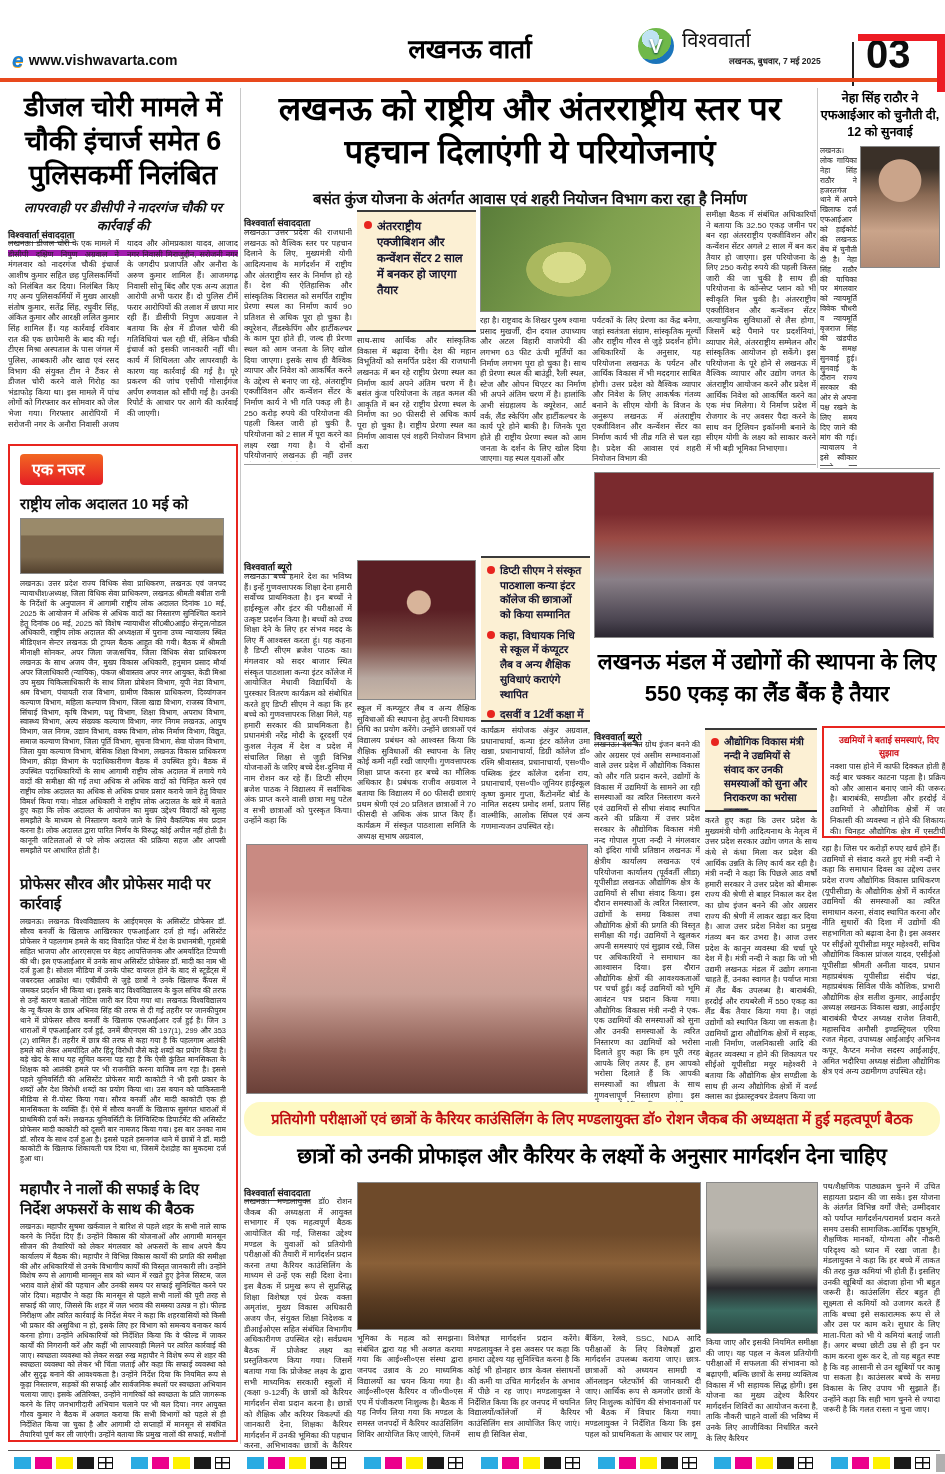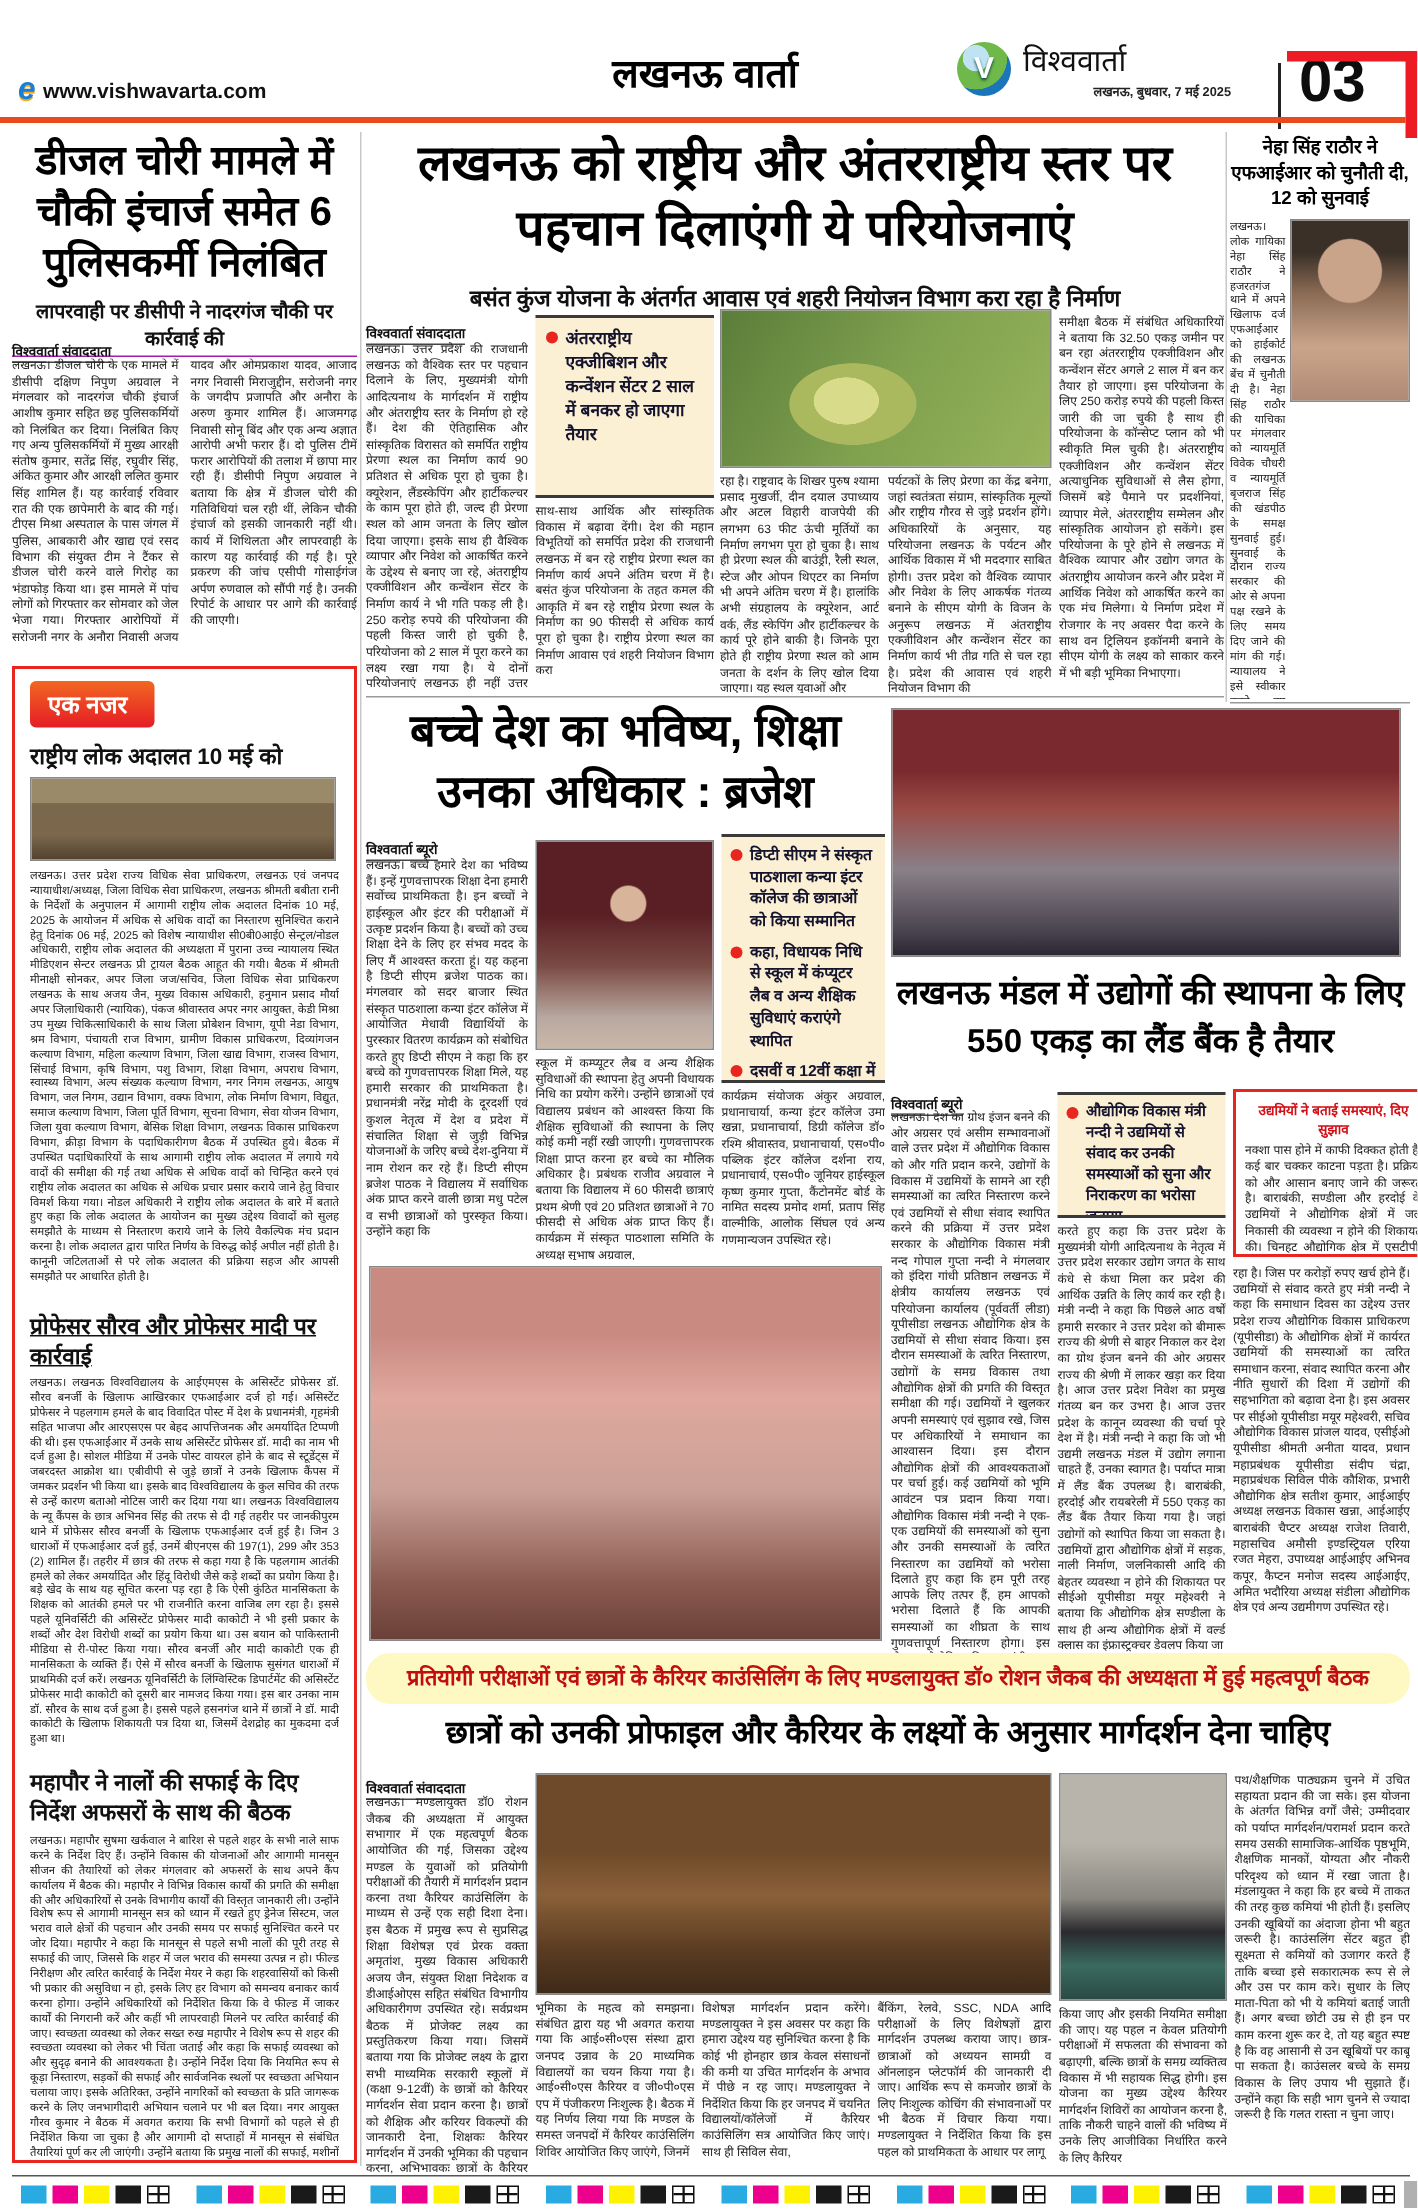--- a/index.html
+++ b/index.html
@@ -56,32 +56,32 @@
     <div class="abs" style="left:866px;top:32px;font-size:40px;font-weight:bold;color:#0d0d0d;">03</div>
     <div class="abs" style="left:858px;top:34px;width:87px;height:7px;background:#ed1c24;"></div>
     <div class="abs" style="left:937px;top:34px;width:8px;height:58px;background:#ed1c24;"></div>
     <div class="abs" style="left:0;top:78px;width:937px;height:4px;background:#e8491d;"></div>
   </div>
 
   <div class="abs vrule" style="left:240px;top:88px;height:1356px;"></div>
   <div class="abs vrule" style="left:817px;top:88px;height:380px;"></div>
 
   <div class="abs hl" style="left:8px;top:90px;width:230px;font-size:27px;line-height:1.26;">डीजल चोरी मामले में चौकी इंचार्ज समेत 6 पुलिसकर्मी निलंबित</div>
-  <div class="abs sub" style="left:8px;top:198px;width:230px;font-size:13px;border-bottom:1px solid #a21caf;padding-bottom:3px;">लापरवाही पर डीसीपी ने नादरगंज चौकी पर कार्रवाई की</div>
+  <div class="abs sub" style="left:8px;top:198px;width:230px;font-size:13px;border-bottom:6px solid #a21caf;padding-bottom:16px;font-style:italic;">लापरवाही पर डीसीपी ने नादरगंज चौकी पर कार्रवाई की</div>
   <div class="abs" style="left:8px;top:224px;">
     <span class="byline">विश्ववार्ता संवाददाता</span>
   </div>
   <div class="abs bt cols2" style="left:8px;top:239px;width:230px;height:198px;">लखनऊ। डीजल चोरी के एक मामले में डीसीपी दक्षिण निपुण अग्रवाल ने मंगलवार को नादरगंज चौकी इंचार्ज आशीष कुमार सहित छह पुलिसकर्मियों को निलंबित कर दिया। निलंबित किए गए अन्य पुलिसकर्मियों में मुख्य आरक्षी संतोष कुमार, सतेंद्र सिंह, रघुवीर सिंह, अंकित कुमार और आरक्षी ललित कुमार सिंह शामिल हैं। यह कार्रवाई रविवार रात की एक छापेमारी के बाद की गई। टीएस मिश्रा अस्पताल के पास जंगल में पुलिस, आबकारी और खाद्य एवं रसद विभाग की संयुक्त टीम ने टैंकर से डीजल चोरी करने वाले गिरोह का भंडाफोड़ किया था। इस मामले में पांच लोगों को गिरफ्तार कर सोमवार को जेल भेजा गया। गिरफ्तार आरोपियों में सरोजनी नगर के अनौरा निवासी अजय यादव और ओमप्रकाश यादव, आजाद नगर निवासी मिराजुद्दीन, सरोजनी नगर के जगदीप प्रजापति और अनौरा के अरुण कुमार शामिल हैं। आजमगढ़ निवासी सोनू बिंद और एक अन्य अज्ञात आरोपी अभी फरार हैं। दो पुलिस टीमें फरार आरोपियों की तलाश में छापा मार रही हैं। डीसीपी निपुण अग्रवाल ने बताया कि क्षेत्र में डीजल चोरी की गतिविधियां चल रही थीं, लेकिन चौकी इंचार्ज को इसकी जानकारी नहीं थी। कार्य में शिथिलता और लापरवाही के कारण यह कार्रवाई की गई है। पूरे प्रकरण की जांच एसीपी गोसाईगंज अर्पण रुणवाल को सौंपी गई है। उनकी रिपोर्ट के आधार पर आगे की कार्रवाई की जाएगी।</div>
 
   <div class="abs ekbox" style="left:8px;top:444px;width:230px;height:998px;">
     <div class="ektab" style="margin-top:2px;">एक नजर</div>
     <div class="ehl" style="font-size:15px;margin-top:8px;">राष्ट्रीय लोक अदालत 10 मई को</div>
     <div class="photo" style="width:204px;height:56px;margin:5px 0;background:linear-gradient(180deg,#9a8a6a 0 30%,#7a674c 31% 70%,#54422f);"></div>
     <div class="bt2" style="height:288px;">लखनऊ। उत्तर प्रदेश राज्य विधिक सेवा प्राधिकरण, लखनऊ एवं जनपद न्यायाधीश/अध्यक्ष, जिला विधिक सेवा प्राधिकरण, लखनऊ श्रीमती बबीता रानी के निर्देशों के अनुपालन में आगामी राष्ट्रीय लोक अदालत दिनांक 10 मई, 2025 के आयोजन में अधिक से अधिक वादों का निस्तारण सुनिश्चित कराने हेतु दिनांक 06 मई, 2025 को विशेष न्यायाधीश सी0बी0आई0 सेन्ट्रल/नोडल अधिकारी, राष्ट्रीय लोक अदालत की अध्यक्षता में पुराना उच्च न्यायालय स्थित मीडिएशन सेन्टर लखनऊ प्री ट्रायल बैठक आहूत की गयी। बैठक में श्रीमती मीनाक्षी सोनकर, अपर जिला जज/सचिव, जिला विधिक सेवा प्राधिकरण लखनऊ के साथ अजय जैन, मुख्य विकास अधिकारी, हनुमान प्रसाद मौर्या अपर जिलाधिकारी (न्यायिक), पंकज श्रीवास्तव अपर नगर आयुक्त, केडी मिश्रा उप मुख्य चिकित्साधिकारी के साथ जिला प्रोबेशन विभाग, यूपी नेडा विभाग, श्रम विभाग, पंचायती राज विभाग, ग्रामीण विकास प्राधिकरण, दिव्यांगजन कल्याण विभाग, महिला कल्याण विभाग, जिला खाद्य विभाग, राजस्व विभाग, सिंचाई विभाग, कृषि विभाग, पशु विभाग, शिक्षा विभाग, अपराध विभाग, स्वास्थ्य विभाग, अल्प संख्यक कल्याण विभाग, नगर निगम लखनऊ, आयुष विभाग, जल निगम, उद्यान विभाग, वक्फ विभाग, लोक निर्माण विभाग, विद्युत, समाज कल्याण विभाग, जिला पूर्ति विभाग, सूचना विभाग, सेवा योजन विभाग, जिला युवा कल्याण विभाग, बेसिक शिक्षा विभाग, लखनऊ विकास प्राधिकरण विभाग, क्रीड़ा विभाग के पदाधिकारीगण बैठक में उपस्थित हुये। बैठक में उपस्थित पदाधिकारियों के साथ आगामी राष्ट्रीय लोक अदालत में लगाये गये वादों की समीक्षा की गई तथा अधिक से अधिक वादों को चिन्हित करने एवं राष्ट्रीय लोक अदालत का अधिक से अधिक प्रचार प्रसार कराये जाने हेतु विचार विमर्श किया गया। नोडल अधिकारी ने राष्ट्रीय लोक अदालत के बारे में बताते हुए कहा कि लोक अदालत के आयोजन का मुख्य उद्देश्य विवादों को सुलह समझौते के माध्यम से निस्तारण कराये जाने के लिये वैकल्पिक मंच प्रदान करना है। लोक अदालत द्वारा पारित निर्णय के विरुद्ध कोई अपील नहीं होती है। कानूनी जटिलताओं से परे लोक अदालत की प्रक्रिया सहज और आपसी समझौते पर आधारित होती है।</div>
-    <div class="ehl" style="font-size:15px;margin-top:6px;text-decoration:underline;">प्रोफेसर सौरव और प्रोफेसर मादी पर कार्रवाई</div>
+    <div class="ehl" style="font-size:15px;margin-top:6px;">प्रोफेसर सौरव और प्रोफेसर मादी पर कार्रवाई</div>
     <div class="bt2" style="height:256px;margin-top:4px;">लखनऊ। लखनऊ विश्वविद्यालय के आईएमएस के असिस्टेंट प्रोफेसर डॉ. सौरव बनर्जी के खिलाफ आखिरकार एफआईआर दर्ज हो गई। असिस्टेंट प्रोफेसर ने पहलगाम हमले के बाद विवादित पोस्ट में देश के प्रधानमंत्री, गृहमंत्री सहित भाजपा और आरएसएस पर बेहद आपत्तिजनक और अमर्यादित टिप्पणी की थी। इस एफआईआर में उनके साथ असिस्टेंट प्रोफेसर डॉ. मादी का नाम भी दर्ज हुआ है। सोशल मीडिया में उनके पोस्ट वायरल होने के बाद से स्टूडेंट्स में जबरदस्त आक्रोश था। एबीवीपी से जुड़े छात्रों ने उनके खिलाफ कैंपस में जमकर प्रदर्शन भी किया था। इसके बाद विश्वविद्यालय के कुल सचिव की तरफ से उन्हें कारण बताओ नोटिस जारी कर दिया गया था। लखनऊ विश्वविद्यालय के न्यू कैंपस के छात्र अभिनव सिंह की तरफ से दी गई तहरीर पर जानकीपुरम थाने में प्रोफेसर सौरव बनर्जी के खिलाफ एफआईआर दर्ज हुई है। जिन 3 धाराओं में एफआईआर दर्ज हुई, उनमें बीएनएस की 197(1), 299 और 353 (2) शामिल हैं। तहरीर में छात्र की तरफ से कहा गया है कि पहलगाम आतंकी हमले को लेकर अमर्यादित और हिंदू विरोधी जैसे कड़े शब्दों का प्रयोग किया है। बड़े खेद के साथ यह सूचित करना पड़ रहा है कि ऐसी कुंठित मानसिकता के शिक्षक को आतंकी हमले पर भी राजनीति करना वाजिब लग रहा है। इससे पहले यूनिवर्सिटी की असिस्टेंट प्रोफेसर मादी काकोटी ने भी इसी प्रकार के शब्दों और देश विरोधी शब्दों का प्रयोग किया था। उस बयान को पाकिस्तानी मीडिया से री-पोस्ट किया गया। सौरव बनर्जी और मादी काकोटी एक ही मानसिकता के व्यक्ति हैं। ऐसे में सौरव बनर्जी के खिलाफ सुसंगत धाराओं में प्राथमिकी दर्ज करें। लखनऊ यूनिवर्सिटी के लिंग्विस्टिक डिपार्टमेंट की असिस्टेंट प्रोफेसर मादी काकोटी को दूसरी बार नामजद किया गया। इस बार उनका नाम डॉ. सौरव के साथ दर्ज हुआ है। इससे पहले हसनगंज थाने में छात्रों ने डॉ. मादी काकोटी के खिलाफ शिकायती पत्र दिया था, जिसमें देशद्रोह का मुकदमा दर्ज हुआ था।</div>
     <div class="ehl" style="font-size:15px;margin-top:6px;line-height:1.3;">महापौर ने नालों की सफाई के दिए निर्देश अफसरों के साथ की बैठक</div>
     <div class="bt2" style="height:248px;margin-top:4px;">लखनऊ। महापौर सुषमा खर्कवाल ने बारिश से पहले शहर के सभी नाले साफ करने के निर्देश दिए हैं। उन्होंने विकास की योजनाओं और आगामी मानसून सीजन की तैयारियों को लेकर मंगलवार को अफसरों के साथ अपने कैंप कार्यालय में बैठक की। महापौर ने विभिन्न विकास कार्यों की प्रगति की समीक्षा की और अधिकारियों से उनके विभागीय कार्यों की विस्तृत जानकारी ली। उन्होंने विशेष रूप से आगामी मानसून सत्र को ध्यान में रखते हुए ड्रेनेज सिस्टम, जल भराव वाले क्षेत्रों की पहचान और उनकी समय पर सफाई सुनिश्चित करने पर जोर दिया। महापौर ने कहा कि मानसून से पहले सभी नालों की पूरी तरह से सफाई की जाए, जिससे कि शहर में जल भराव की समस्या उत्पन्न न हो। फील्ड निरीक्षण और त्वरित कार्रवाई के निर्देश मेयर ने कहा कि शहरवासियों को किसी भी प्रकार की असुविधा न हो, इसके लिए हर विभाग को समन्वय बनाकर कार्य करना होगा। उन्होंने अधिकारियों को निर्देशित किया कि वे फील्ड में जाकर कार्यों की निगरानी करें और कहीं भी लापरवाही मिलने पर त्वरित कार्रवाई की जाए। स्वच्छता व्यवस्था को लेकर सख्त रुख महापौर ने विशेष रूप से शहर की स्वच्छता व्यवस्था को लेकर भी चिंता जताई और कहा कि सफाई व्यवस्था को और सुदृढ़ बनाने की आवश्यकता है। उन्होंने निर्देश दिया कि नियमित रूप से कूड़ा निस्तारण, सड़कों की सफाई और सार्वजनिक स्थलों पर स्वच्छता अभियान चलाया जाए। इसके अतिरिक्त, उन्होंने नागरिकों को स्वच्छता के प्रति जागरूक करने के लिए जनभागीदारी अभियान चलाने पर भी बल दिया। नगर आयुक्त गौरव कुमार ने बैठक में अवगत कराया कि सभी विभागों को पहले से ही निर्देशित किया जा चुका है और आगामी दो सप्ताहों में मानसून से संबंधित तैयारियां पूर्ण कर ली जाएंगी। उन्होंने बताया कि प्रमुख नालों की सफाई, मशीनों की मरम्मत, कर्मचारियों की तैनाती जैसी सभी आवश्यक कार्य योजनाएं अंतिम चरण में हैं।</div>
   </div>
 
   <div class="abs hl" style="left:244px;top:88px;width:572px;font-size:33px;line-height:1.3;height:94px;overflow:hidden;">लखनऊ को राष्ट्रीय और अंतरराष्ट्रीय स्तर पर पहचान दिलाएंगी ये परियोजनाएं</div>
   <div class="abs sub" style="left:244px;top:188px;width:572px;font-size:15px;">बसंत कुंज योजना के अंतर्गत आवास एवं शहरी नियोजन विभाग करा रहा है निर्माण</div>
 
   <div class="abs" style="left:244px;top:212px;">
     <span class="byline">विश्ववार्ता संवाददाता</span>
@@ -102,21 +102,20 @@
   <div class="abs bt" style="left:706px;top:210px;width:110px;height:252px;">समीक्षा बैठक में संबंधित अधिकारियों ने बताया कि 32.50 एकड़ जमीन पर बन रहा अंतरराष्ट्रीय एक्जीविशन और कन्वेंशन सेंटर अगले 2 साल में बन कर तैयार हो जाएगा। इस परियोजना के लिए 250 करोड़ रुपये की पहली किस्त जारी की जा चुकी है साथ ही परियोजना के कॉन्सेप्ट प्लान को भी स्वीकृति मिल चुकी है। अंतरराष्ट्रीय एक्जीविशन और कन्वेंशन सेंटर अत्याधुनिक सुविधाओं से लैस होगा, जिसमें बड़े पैमाने पर प्रदर्शनियां, व्यापार मेले, अंतरराष्ट्रीय सम्मेलन और सांस्कृतिक आयोजन हो सकेंगे। इस परियोजना के पूरे होने से लखनऊ में वैश्विक व्यापार और उद्योग जगत के अंतराष्ट्रीय आयोजन करने और प्रदेश में आर्थिक निवेश को आकर्षित करने का एक मंच मिलेगा। ये निर्माण प्रदेश में रोजगार के नए अवसर पैदा करने के साथ वन ट्रिलियन इकॉनमी बनाने के सीएम योगी के लक्ष्य को साकार करने में भी बड़ी भूमिका निभाएगा।</div>
   <div class="abs hrule" style="left:244px;top:464px;width:572px;"></div>
 
   <div class="abs hl" style="left:820px;top:90px;width:120px;font-size:12.5px;line-height:1.35;">नेहा सिंह राठौर ने एफआईआर को चुनौती दी, 12 को सुनवाई</div>
   <div class="abs" style="left:820px;top:146px;width:120px;height:320px;overflow:hidden;">
     <div class="photo" style="float:right;width:80px;height:122px;margin:0 0 3px 3px;background:radial-gradient(circle at 50% 28%,#caa48a 0 22%,transparent 23%),linear-gradient(180deg,#3a3028 0 18%,#8a6a54 40%,#caa48a 70%,#b08a74);"></div>
     <div class="bt2" style="height:320px;">लखनऊ। लोक गायिका नेहा सिंह राठौर ने हजरतगंज थाने में अपने खिलाफ दर्ज एफआईआर को हाईकोर्ट की लखनऊ बेंच में चुनौती दी है। नेहा सिंह राठौर की याचिका पर मंगलवार को न्यायमूर्ति विवेक चौधरी व न्यायमूर्ति बृजराज सिंह की खंडपीठ के समक्ष सुनवाई हुई। सुनवाई के दौरान राज्य सरकार की ओर से अपना पक्ष रखने के लिए समय दिए जाने की मांग की गई। न्यायालय ने इसे स्वीकार करते हुए अगली सुनवाई के लिए 12 मई की तिथि नियत की है। उल्लेखनीय है कि आतंकवादियों ने पहलगाम में पर्यटकों पर निर्ममता से हमला कर जानें ली थीं। हमले के बाद नेहा सिंह राठौर पर सोशल मीडिया में विवादित टिप्पणी करने का आरोप है। इसे लेकर अभय सिंह निर्भीक नाम के कवि ने नेहा सिंह राठौर के खिलाफ हजरतगंज थाने में दो समुदायों के बीच में वैमनस्यता उत्पन्न करने व आईटी एक्ट की धाराओं में एफआईआर दर्ज कराई है।</div>
   </div>
   <div class="abs hrule" style="left:820px;top:468px;width:120px;"></div>
 
-  <div class="abs hl" style="left:244px;top:468px;width:346px;font-size:30px;line-height:1.35;height:84px;overflow:hidden;">बच्चे देश का भविष्य, शिक्षा उनका अधिकार : ब्रजेश</div>
   <div class="abs" style="left:244px;top:556px;">
     <span class="byline">विश्ववार्ता ब्यूरो</span>
   </div>
   <div class="abs bt" style="left:244px;top:572px;width:108px;height:268px;">लखनऊ। बच्चे हमारे देश का भविष्य हैं। इन्हें गुणवत्तापरक शिक्षा देना हमारी सर्वोच्च प्राथमिकता है। इन बच्चों ने हाईस्कूल और इंटर की परीक्षाओं में उत्कृष्ट प्रदर्शन किया है। बच्चों को उच्च शिक्षा देने के लिए हर संभव मदद के लिए मैं आश्वस्त करता हूं। यह कहना है डिप्टी सीएम ब्रजेश पाठक का। मंगलवार को सदर बाजार स्थित संस्कृत पाठशाला कन्या इंटर कॉलेज में आयोजित मेधावी विद्यार्थियों के पुरस्कार वितरण कार्यक्रम को संबोधित करते हुए डिप्टी सीएम ने कहा कि हर बच्चे को गुणवत्तापरक शिक्षा मिले, यह हमारी सरकार की प्राथमिकता है। प्रधानमंत्री नरेंद्र मोदी के दूरदर्शी एवं कुशल नेतृत्व में देश व प्रदेश में संचालित शिक्षा से जुड़ी विभिन्न योजनाओं के जरिए बच्चे देश-दुनिया में नाम रोशन कर रहे हैं। डिप्टी सीएम ब्रजेश पाठक ने विद्यालय में सर्वाधिक अंक प्राप्त करने वाली छात्रा मधु पटेल व सभी छात्राओं को पुरस्कृत किया। उन्होंने कहा कि</div>
   <div class="abs photo" style="left:357px;top:560px;width:119px;height:140px;background:radial-gradient(circle at 52% 30%,#d8b49a 0 10%,transparent 11%),linear-gradient(180deg,#5a1f24 0 35%,#7a4a44 60%,#b8a8a0 85%,#cab8a8);"></div>
   <div class="abs bt" style="left:357px;top:704px;width:119px;height:136px;">स्कूल में कम्प्यूटर लैब व अन्य शैक्षिक सुविधाओं की स्थापना हेतु अपनी विधायक निधि का प्रयोग करेंगे। उन्होंने छात्राओं एवं विद्यालय प्रबंधन को आश्वस्त किया कि शैक्षिक सुविधाओं की स्थापना के लिए कोई कमी नहीं रखी जाएगी। गुणवत्तापरक शिक्षा प्राप्त करना हर बच्चे का मौलिक अधिकार है। प्रबंधक राजीव अग्रवाल ने बताया कि विद्यालय में 60 फीसदी छात्राएं प्रथम श्रेणी एवं 20 प्रतिशत छात्राओं ने 70 फीसदी से अधिक अंक प्राप्त किए हैं। कार्यक्रम में संस्कृत पाठशाला समिति के अध्यक्ष सुभाष अग्रवाल,</div>
   <div class="abs hbox" style="left:481px;top:556px;width:109px;height:166px;padding:5px 6px;">
     <div class="bi">
         <span class="dot"></span>
         <span class="btxt" style="font-size:10.5px;">डिप्टी सीएम ने संस्कृत पाठशाला कन्या इंटर कॉलेज की छात्राओं को किया सम्मानित</span>

